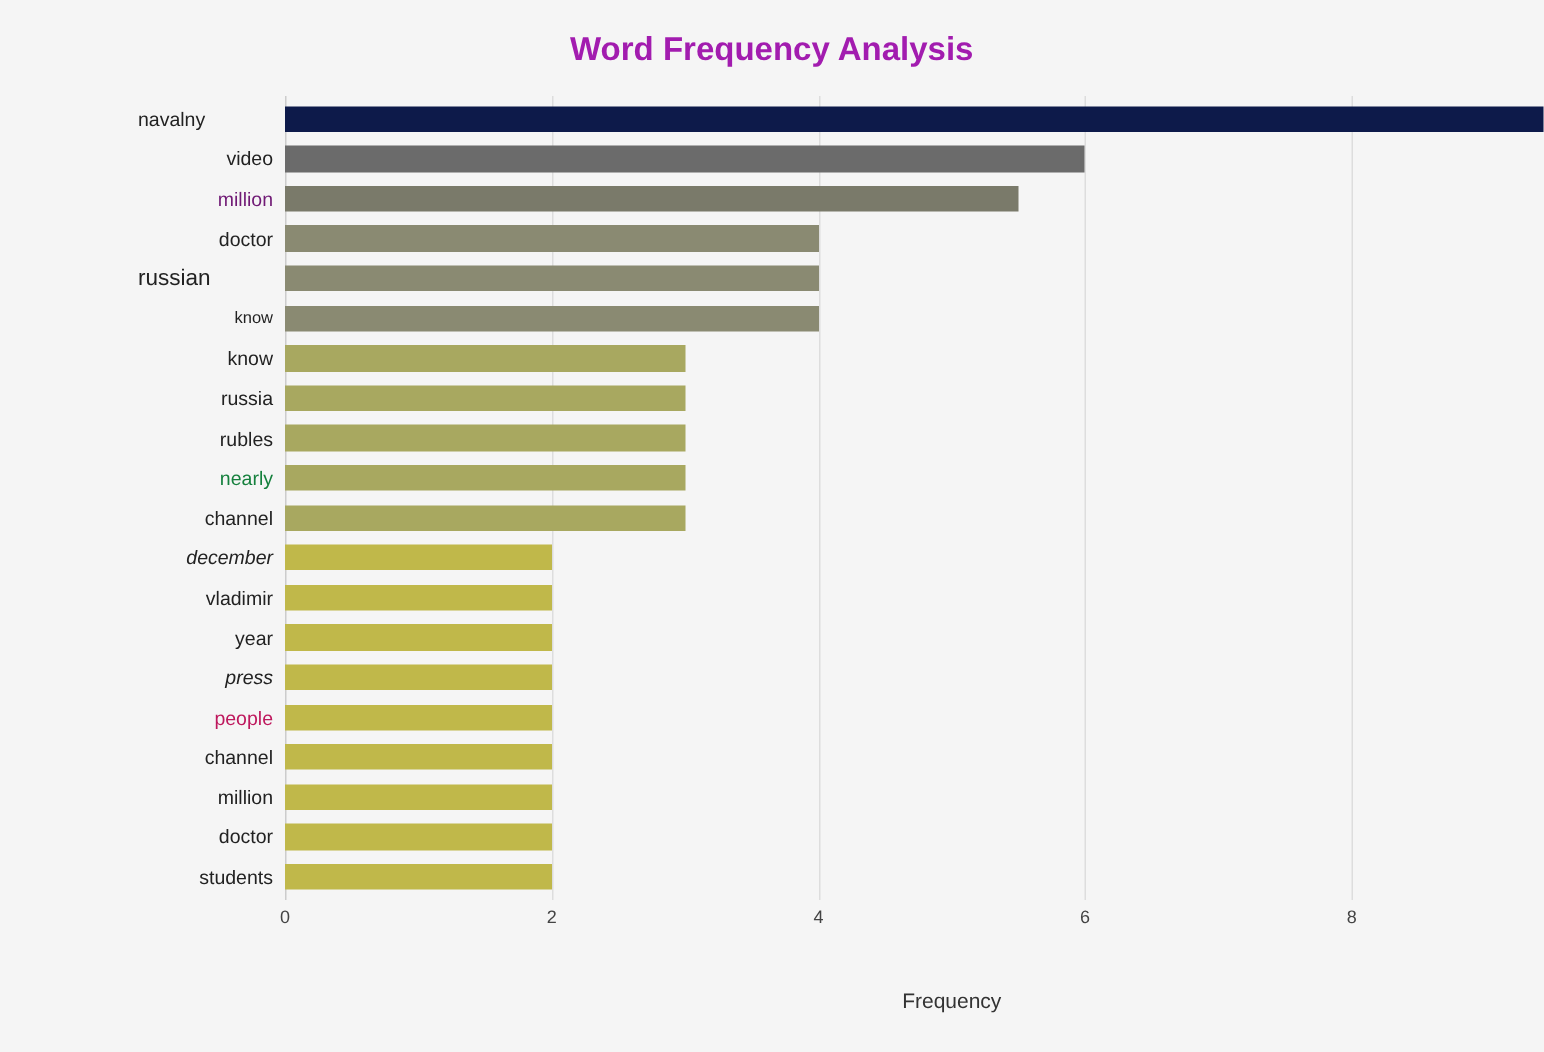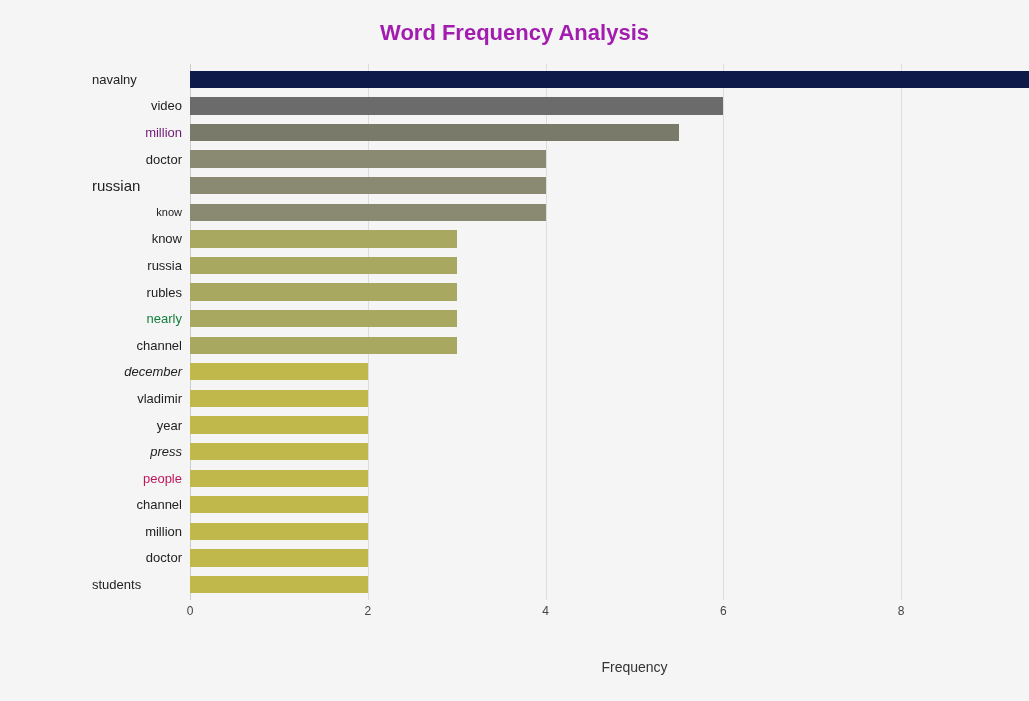--- a/index.html
+++ b/index.html
@@ -134,21 +134,21 @@
         </div>
         <div style="display: flex; align-items: center; flex: 1 1 0%; position: relative;">
           <div style="width: 90px; text-align: right; font-size: 13px; color: rgb(34, 34, 34); margin-right: 8px; flex-shrink: 0; position: absolute; left: -98px; white-space: nowrap;">million</div>
           <div style="height: 65%; width: 20%; background: rgb(192, 184, 74); min-width: 2px;"></div>
         </div>
         <div style="display: flex; align-items: center; flex: 1 1 0%; position: relative;">
           <div style="width: 90px; text-align: right; font-size: 13px; color: rgb(34, 34, 34); margin-right: 8px; flex-shrink: 0; position: absolute; left: -98px; white-space: nowrap;">doctor</div>
           <div style="height: 65%; width: 20%; background: rgb(192, 184, 74); min-width: 2px;"></div>
         </div>
         <div style="display: flex; align-items: center; flex: 1 1 0%; position: relative;">
-          <div style="width: 90px; text-align: left; font-size: 13px; color: rgb(34, 34, 34); margin-right: 8px; flex-shrink: 0; position: absolute; left: -98px; white-space: nowrap;">students</div>
+          <div style="width: 90px; text-align: right; font-size: 13px; color: rgb(34, 34, 34); margin-right: 8px; flex-shrink: 0; position: absolute; left: -98px; white-space: nowrap;">students</div>
           <div style="height: 65%; width: 20%; background: rgb(192, 184, 74); min-width: 2px;"></div>
         </div>
       </div>
 
     <div id="x-axis" style="position:absolute; bottom:2px; left:0; right:0; height:28px;">
     <div style="position: absolute; left: 0%; transform: translateX(-50%); font-size: 12px; color: rgb(68, 68, 68); top: 4px;">0</div>
         <div style="position: absolute; left: 20%; transform: translateX(-50%); font-size: 12px; color: rgb(68, 68, 68); top: 4px;">2</div>
         <div style="position: absolute; left: 40%; transform: translateX(-50%); font-size: 12px; color: rgb(68, 68, 68); top: 4px;">4</div>
         <div style="position: absolute; left: 60%; transform: translateX(-50%); font-size: 12px; color: rgb(68, 68, 68); top: 4px;">6</div>
         <div style="position: absolute; left: 80%; transform: translateX(-50%); font-size: 12px; color: rgb(68, 68, 68); top: 4px;">8</div>

